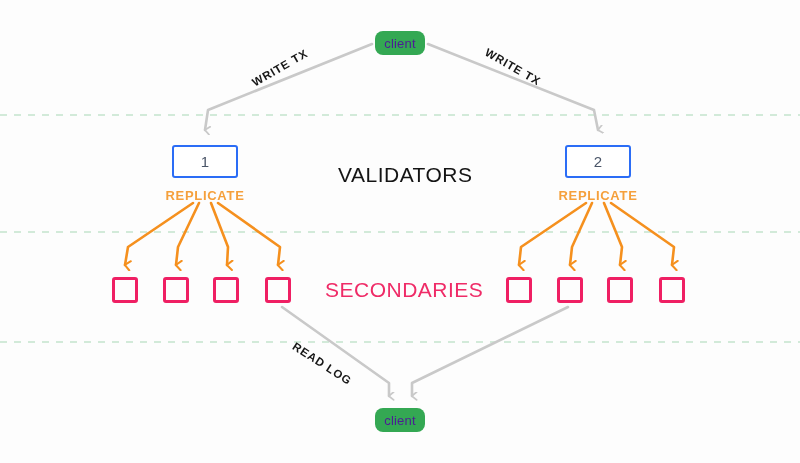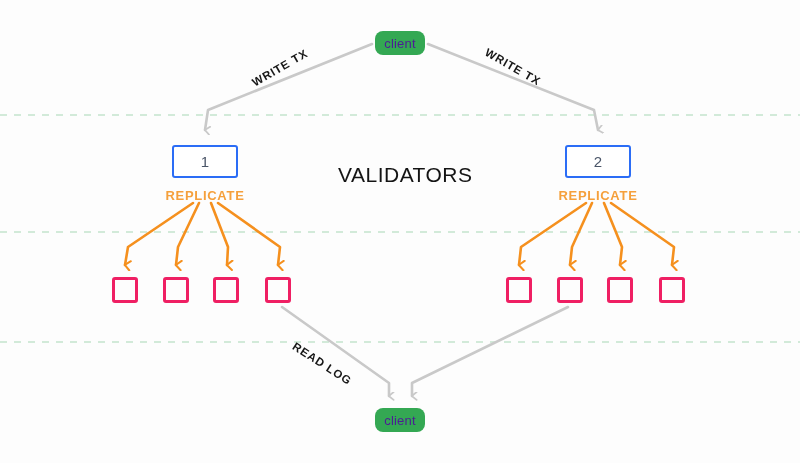--- a/index.html
+++ b/index.html
@@ -146,20 +146,21 @@
 
   <div class="node-box secondary-box" style="left:112px; top:277px; width:26px; height:26px;"></div>
   <div class="node-box secondary-box" style="left:163px; top:277px; width:26px; height:26px;"></div>
   <div class="node-box secondary-box" style="left:213px; top:277px; width:26px; height:26px;"></div>
   <div class="node-box secondary-box" style="left:265px; top:277px; width:26px; height:26px;"></div>
   <div class="node-box secondary-box" style="left:506px; top:277px; width:26px; height:26px;"></div>
   <div class="node-box secondary-box" style="left:557px; top:277px; width:26px; height:26px;"></div>
   <div class="node-box secondary-box" style="left:607px; top:277px; width:26px; height:26px;"></div>
   <div class="node-box secondary-box" style="left:659px; top:277px; width:26px; height:26px;"></div>
 
+  <div class="caption group-label group-label-secondaries" style="left:325px; top:278px;">SECONDARIES</div>
 
   <div class="node-box client-box" style="left:375px; top:408px; width:50px; height:24px;">
     <span>client</span>
   </div>
 
   <div class="edge-label" style="left:250px; top:78px; transform: rotate(-30deg);">WRITE TX</div>
   <div class="edge-label" style="left:489px; top:46px; transform: rotate(30deg);">WRITE TX</div>
   <div class="edge-label" style="left:297px; top:340px; transform: rotate(33deg);">READ LOG</div>
 
 </div>

